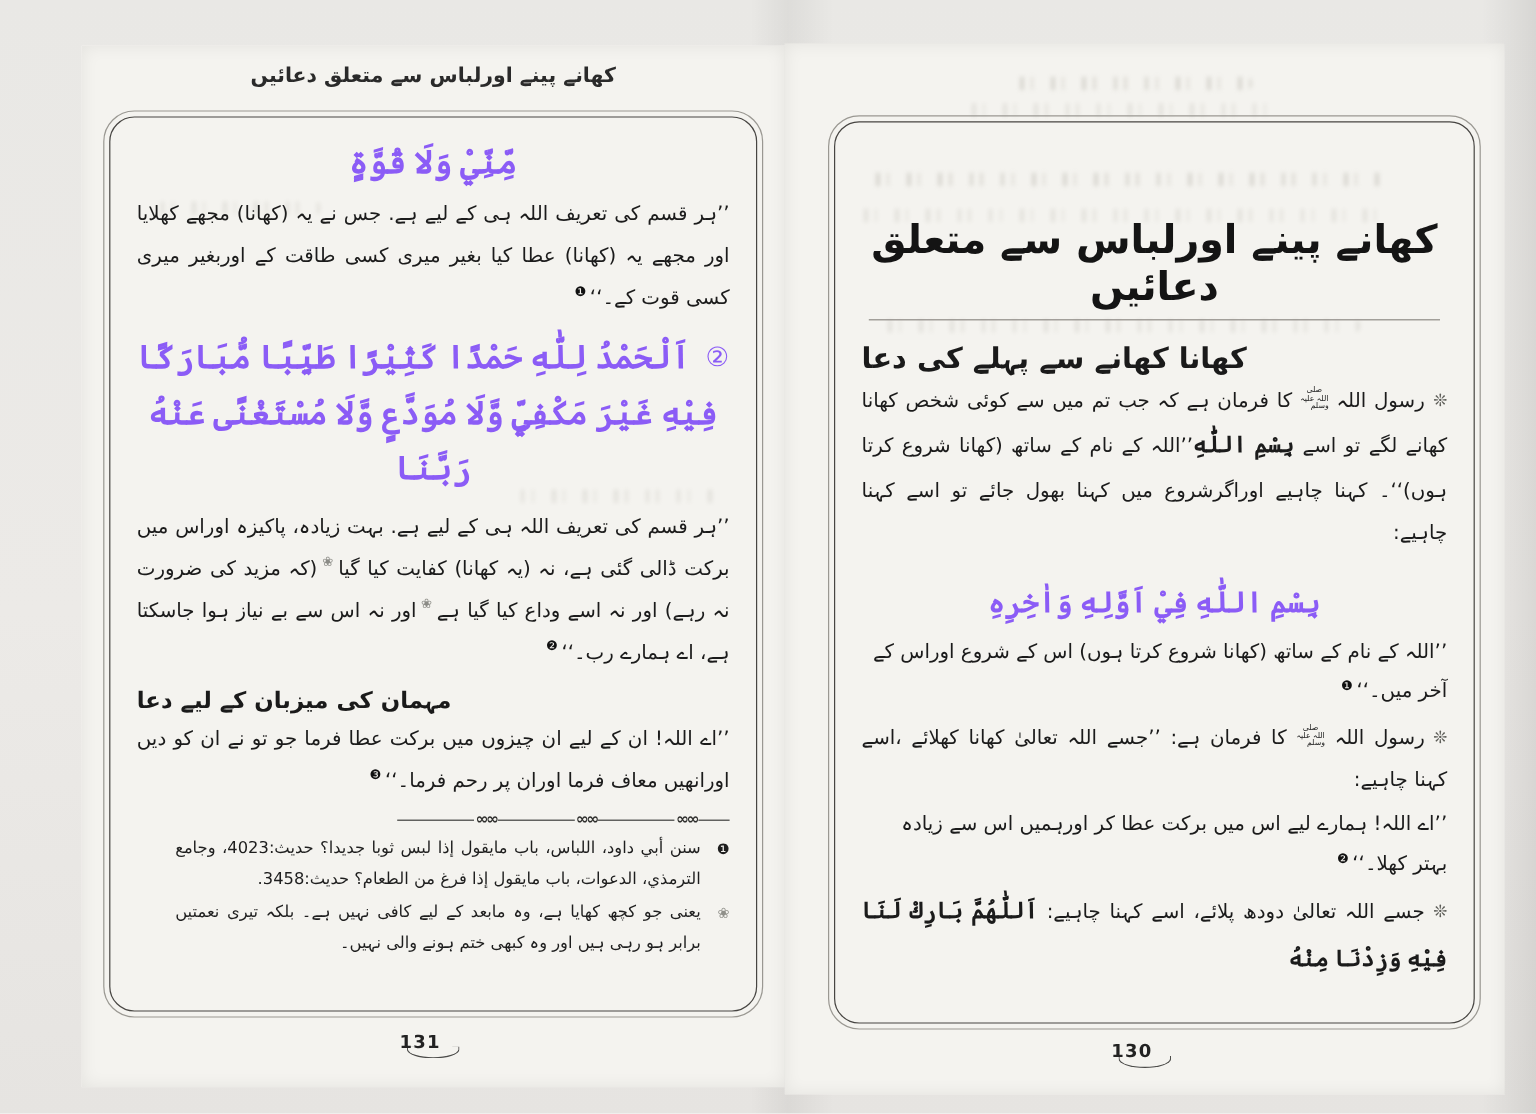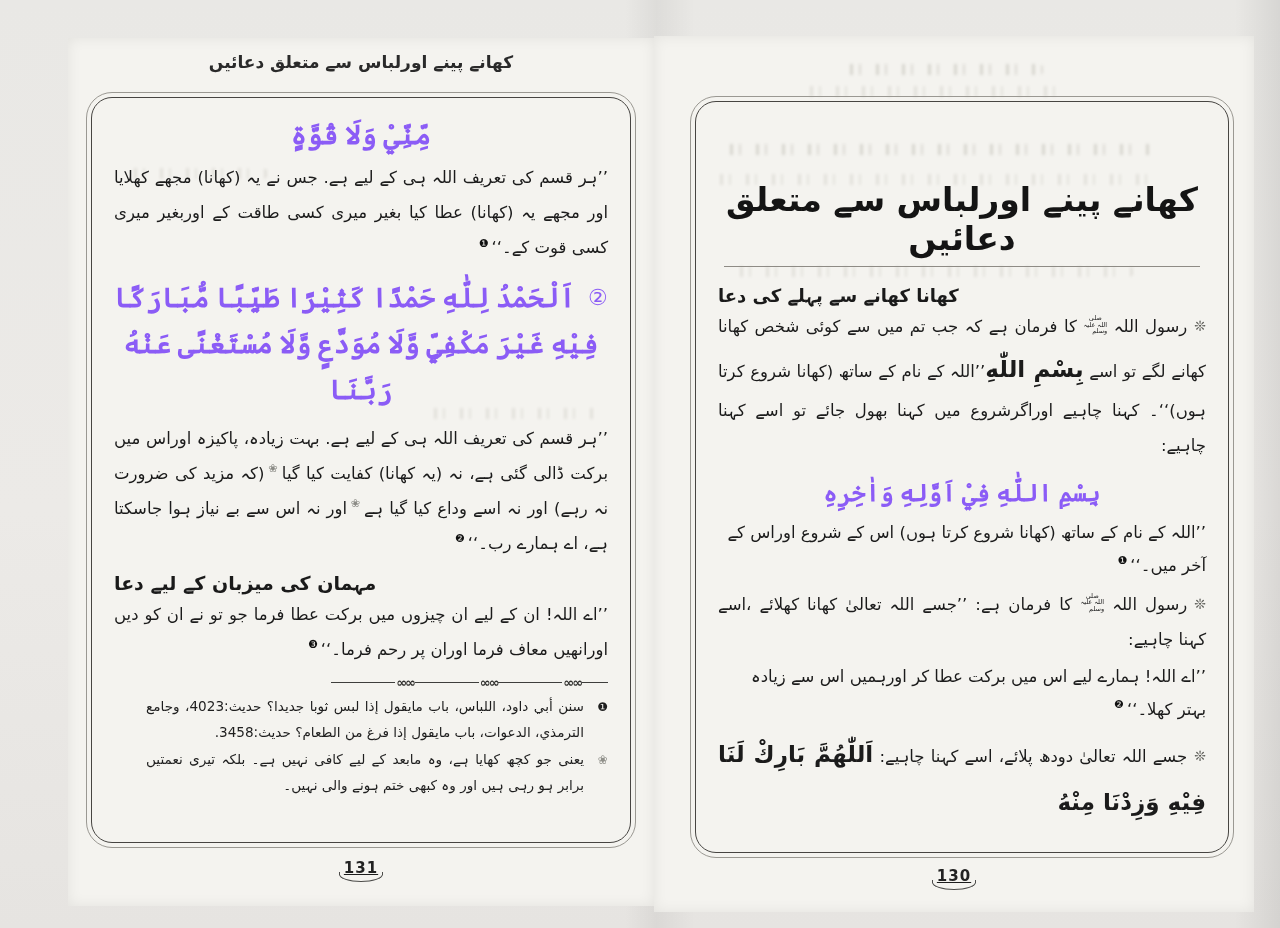--- a/index.html
+++ b/index.html
@@ -36,35 +36,35 @@
   .dua-lg{font-size:27px;}
   .dua .circ{font-weight:400;font-size:22px;vertical-align:2px;margin-left:6px;}
   .para{font-size:16.5px;line-height:2.12;text-align:justify;text-align-last:right;color:#1b1b1b;margin:2px 0;}
   .quoteline{font-size:16.5px;line-height:2.0;color:#1b1b1b;margin:2px 0;}
   .sup{font-size:11px;vertical-align:super;margin:0 3px;color:#101010;}
   .flower{font-size:11px;vertical-align:super;margin:0 3px;color:#8b8b86;}
   .head-left{font-size:19px;font-weight:700;text-align:left;margin:10px 0 4px 0;color:#1a1a1a;}
   .bullet{color:#5d5d58;font-size:14px;margin-left:7px;vertical-align:1px;}
   .saw{display:inline-block;width:24px;font-size:6.5px;line-height:1;text-align:center;
     vertical-align:-1px;color:#222;white-space:normal;}
-  .inline-arabic{font-weight:700;font-size:23px;}
+  .inline-arabic{font-weight:700;font-size:19px;font-family:Liberation Serif, serif;}
 
   .sep{display:flex;align-items:center;margin:8px 0 4px auto;width:56%;direction:ltr;}
   .sep .ln{flex:1;border-top:1.4px solid #3e3e3c;}
   .sep .bead{font-size:13px;font-weight:700;color:#2f2f2d;padding:0 1px;letter-spacing:-2px;line-height:1;}
 
   .fn{display:flex;gap:9px;font-size:13.6px;line-height:1.95;text-align:justify;text-align-last:right;color:#1e1e1e;}
   .fn .mark{flex:0 0 15px;font-size:12px;padding-top:3px;color:#1e1e1e;}
   .fn .mark.fl{color:#90908a;}
   .fn .ftxt{flex:1;margin-left:32px;}
 
   .chapter-title{font-size:33px;font-weight:700;text-align:center;margin-top:66px;color:#141414;}
   .title-rule{border-top:1px solid #8e8b85;margin:8px 6px 0 6px;}
 
-  .pagenum{position:absolute;left:50%;transform:translateX(-50%);width:56px;text-align:center;text-decoration:underline;}
+  .pagenum{position:absolute;left:50%;transform:translateX(-50%);width:56px;}
   .pn-left{bottom:24px;}
   .pn-right{bottom:22px;}
   .pagenum .num{font-size:15px;font-weight:700;letter-spacing:1px;color:#222;}
   .pagenum .curve{height:9px;width:42px;margin:-5px auto 0 auto;border:1px solid #4c4c4a;border-top:none;
     border-radius:0 0 40px 40px / 0 0 14px 14px;}
 
   
   .smudge{position:absolute;height:11px;border-radius:6px;opacity:.5;filter:blur(1.6px);
     background:repeating-linear-gradient(90deg,transparent 0 6px,#bcb9b0 6px 9px,transparent 9px 15px,#c6c3ba 15px 17px,transparent 17px 26px);}
   .smudge.lite{opacity:.32;}
@@ -145,27 +145,27 @@
   <div class="smudge" style="left:70px;top:108px;width:430px;"></div>
   <div class="smudge lite" style="left:60px;top:138px;width:440px;"></div>
   <div class="smudge lite" style="left:80px;top:230px;width:400px;"></div>
 
   <div class="framebox fb-right">
     <div class="framebox-inner">
 
       <div class="chapter-title">کھانے پینے اورلباس سے متعلق دعائیں</div>
       <div class="title-rule"></div>
 
-      <div class="head-left" style="margin-top:18px;font-size:18px;">کھانا کھانے سے پہلے کی دعا</div>
+      <div class="head-left" style="margin-top:18px;font-size:24px;">کھانا کھانے سے پہلے کی دعا</div>
 
       <div class="para">
         <span class="bullet">❊</span><span>رسول اللہ</span> <span class="saw">صلی اللہ علیہ وسلم</span> <span>کا فرمان ہے کہ جب تم میں سے کوئی شخص کھانا کھانے لگے تو اسے</span> <span class="inline-arabic">بِسْمِ اللّٰهِ</span><span>’’اللہ کے نام کے ساتھ (کھانا شروع کرتا ہوں)‘‘۔ کہنا چاہیے اوراگرشروع میں کہنا بھول جائے تو اسے کہنا چاہیے:</span>
       </div>
 
-      <div class="dua dua-sm" style="margin-top:8px;">
+      <div class="dua dua-sm" style="margin-top:20px;">
         <span>بِسْمِ اللّٰهِ فِيْ اَوَّلِهِ وَاٰخِرِهِ</span>
       </div>
       <div class="quoteline">
         <span>’’اللہ کے نام کے ساتھ (کھانا شروع کرتا ہوں) اس کے شروع اوراس کے آخر میں۔‘‘</span><span class="sup">❶</span>
       </div>
 
       <div class="para" style="margin-top:6px;">
         <span class="bullet">❊</span><span>رسول اللہ</span> <span class="saw">صلی اللہ علیہ وسلم</span> <span>کا فرمان ہے: ’’جسے اللہ تعالیٰ کھانا کھلائے ،اسے کہنا چاہیے:</span>
       </div>
 

